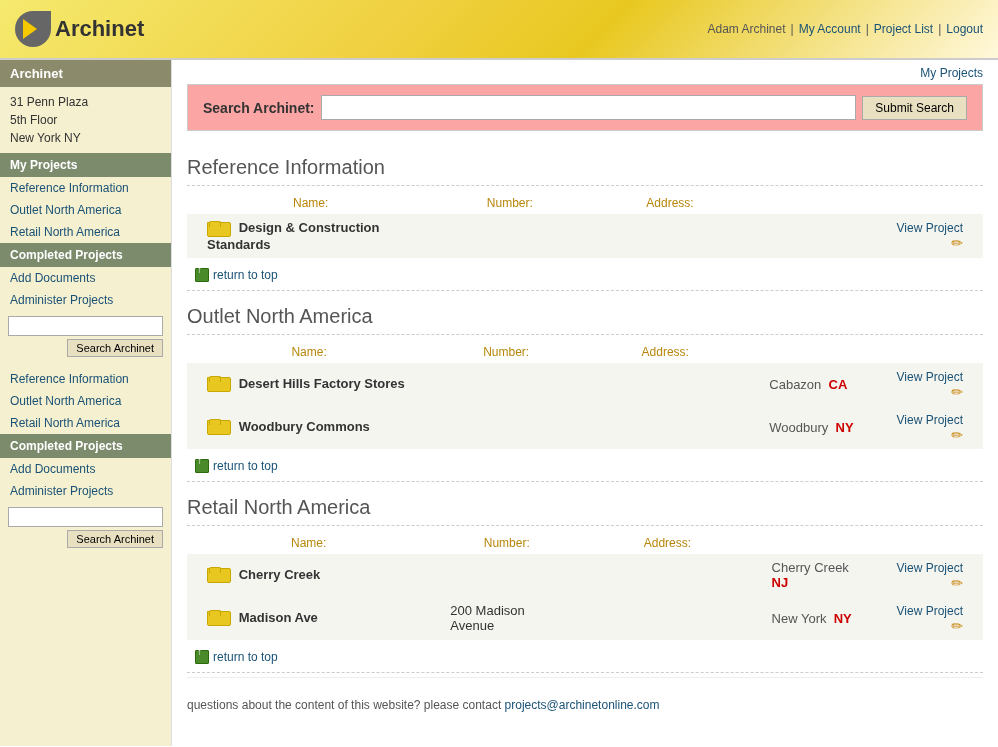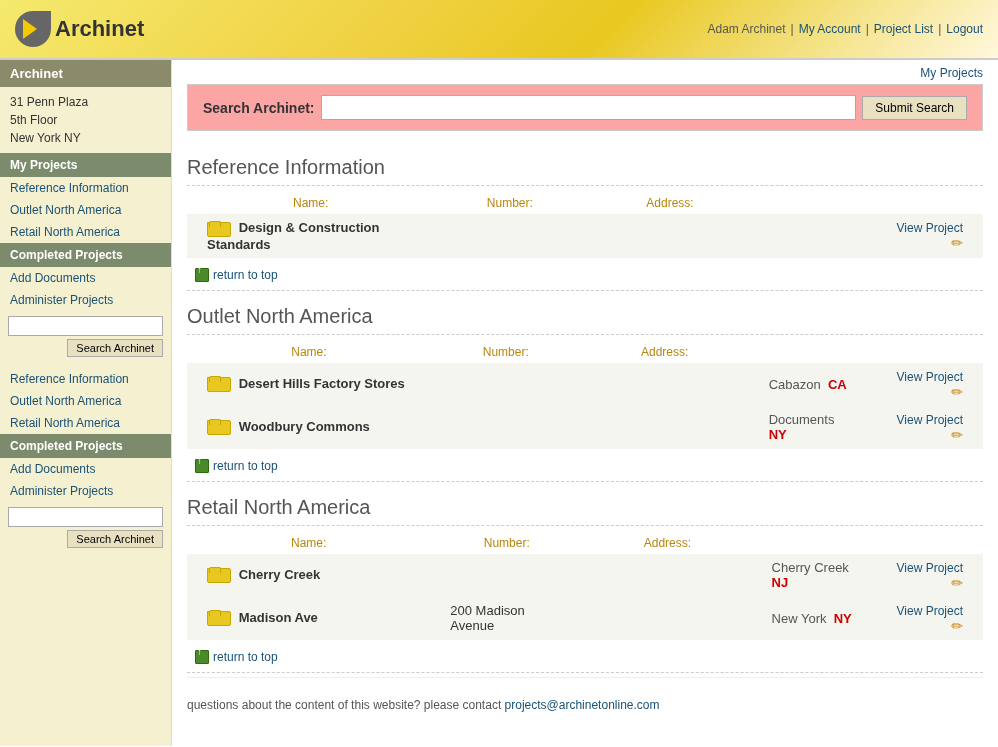--- a/index.html
+++ b/index.html
@@ -418,21 +418,21 @@
             </td>
           </tr>
           <tr class="project-row">
             <td>
               <span class="folder-icon"></span>
               <span class="project-name">Woodbury Commons</span>
             </td>
             <td></td>
             <td></td>
             <td>
-              <span class="city">Documents</span>&nbsp;
+              <span class="city">Woodbury</span>&nbsp;
               <span class="state-red">NY</span>
             </td>
             <td class="col-actions">
               <a class="view-project-link">View Project</a>
               <span class="edit-icon">✏</span>
             </td>
           </tr>
         </tbody>
       </table>
       <div class="return-top">

